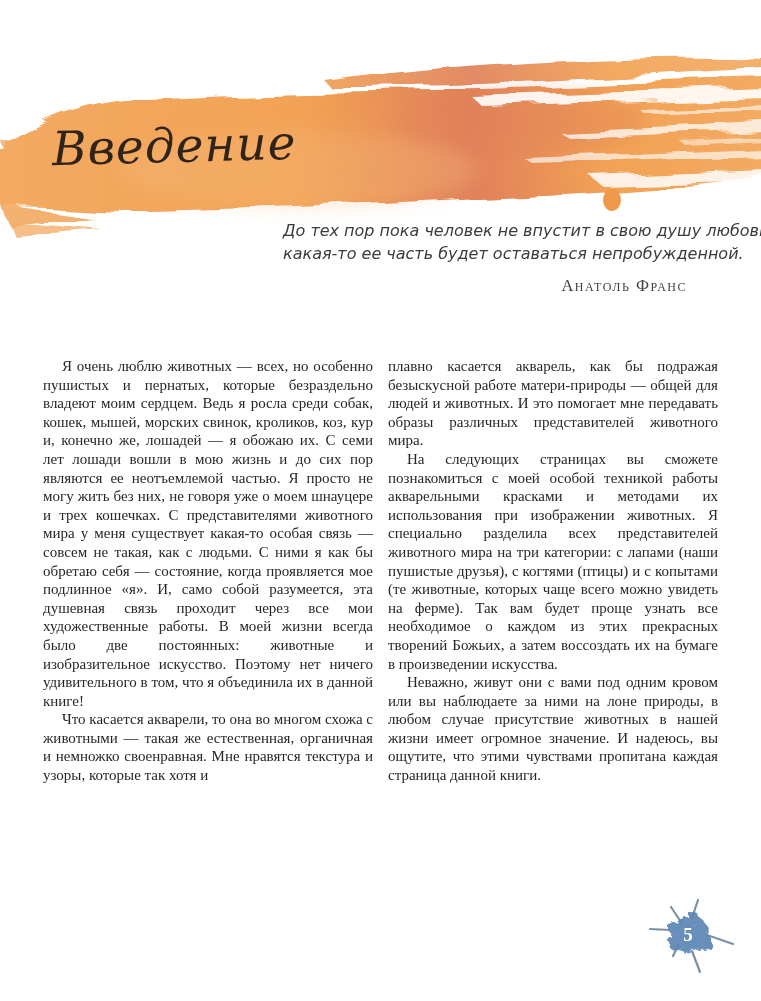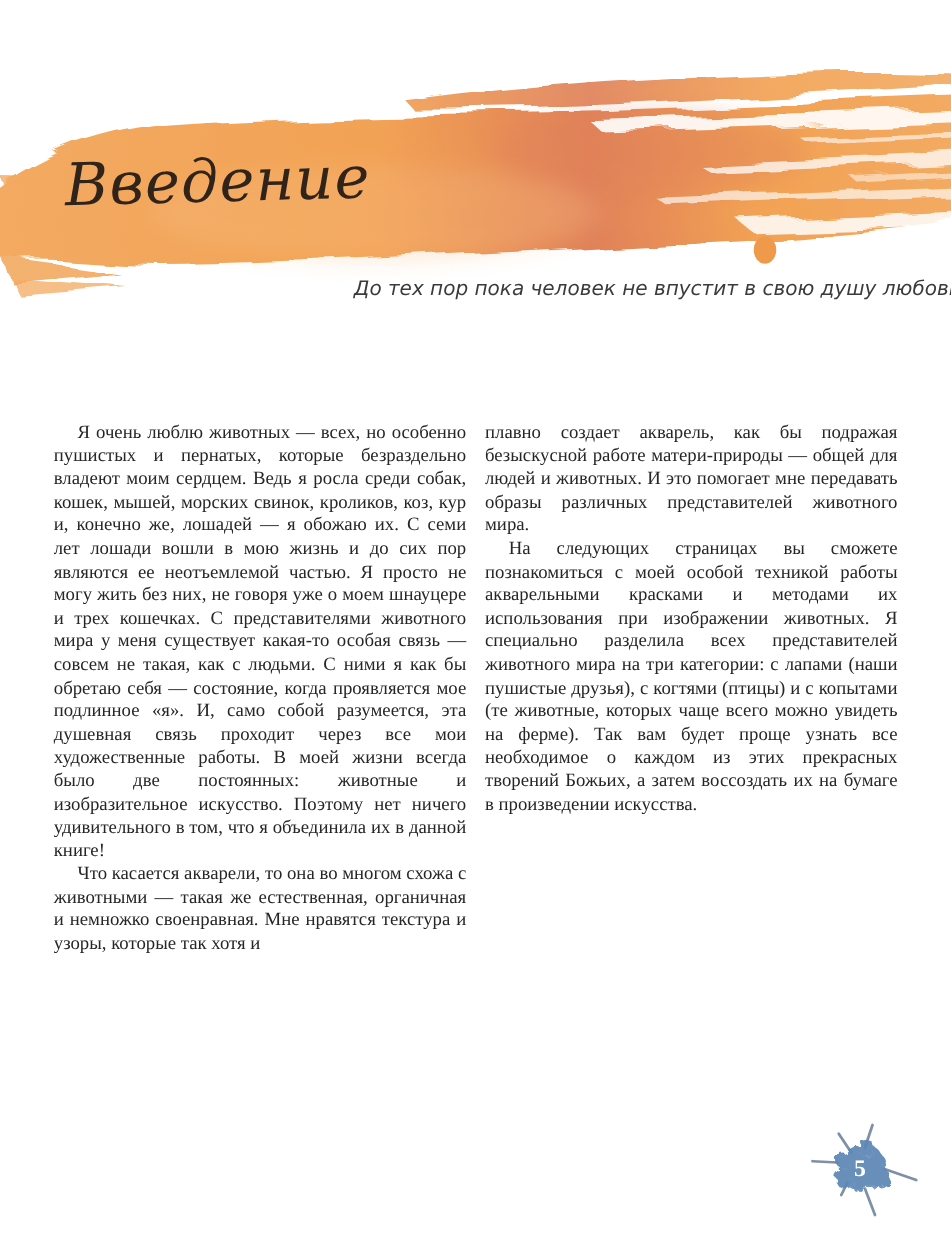--- a/index.html
+++ b/index.html
@@ -63,20 +63,21 @@
     display: flex;
     gap: 15px;
   }
   .col {
     width: 330px;
     text-align: justify;
     font-size: 15px;
     line-height: 18.6px;
     color: #262626;
     hyphens: auto;
+    margin-top: 20px;
     -webkit-hyphens: auto;
   }
   .col p { margin: 0; }
   .col p.indent { text-indent: 19px; }
   
   .splat-wrap {
     position: absolute;
     left: 640px; top: 888px;
     width: 100px; height: 95px;
   }
@@ -132,30 +133,33 @@
       </g>
 
       <ellipse cx="612" cy="200" rx="9" ry="11" fill="#ef9a4a"></ellipse>
     </svg>
 
     <div class="chapter-title">Введение</div>
   </div>
 
   <div class="epigraph">
     <div class="epigraph-line">До тех пор пока человек не впустит в свою душу любовь</div>
+    <div class="epigraph-line">какая-то ее часть будет оставаться непробужденной.</div>
+    <div class="epigraph-attribution">Анатоль Франс</div>
   </div>
 
   <div class="columns">
     <div class="col" lang="ru">
       <p class="indent">Я очень люблю животных — всех, но особенно пушистых и пернатых, которые безраздельно владеют моим сердцем. Ведь я росла среди собак, кошек, мышей, морских свинок, кроликов, коз, кур и, конечно же, лошадей — я обожаю их. С семи лет лошади вошли в мою жизнь и до сих пор являются ее неотъемлемой частью. Я просто не могу жить без них, не говоря уже о моем шнауцере и трех кошечках. С представителями животного мира у меня существует какая-то особая связь — совсем не такая, как с людьми. С ними я как бы обретаю себя — состояние, когда проявляется мое подлинное «я». И, само собой разумеется, эта душевная связь проходит через все мои художественные работы. В моей жизни всегда было две постоянных: животные и изобразительное искусство. Поэтому нет ничего удивительного в том, что я объединила их в данной книге!</p>
       <p class="indent">Что касается акварели, то она во многом схожа с животными — такая же естественная, органичная и немножко своенравная. Мне нравятся текстура и узоры, которые так хотя и</p>
     </div>
     <div class="col" lang="ru">
-      <p>плавно создает акварель, как бы подражая безыскусной работе матери-природы — общей для людей и животных. И это помогает мне передавать образы различных представителей животного мира.</p>
+      <p>плавно касается акварель, как бы подражая безыскусной работе матери-природы — общей для людей и животных. И это помогает мне передавать образы различных представителей животного мира.</p>
       <p class="indent">На следующих страницах вы сможете познакомиться с моей особой техникой работы акварельными красками и методами их использования при изображении животных. Я специально разделила всех представителей животного мира на три категории: с лапами (наши пушистые друзья), с когтями (птицы) и с копытами (те животные, которых чаще всего можно увидеть на ферме). Так вам будет проще узнать все необходимое о каждом из этих прекрасных творений Божьих, а затем воссоздать их на бумаге в произведении искусства.</p>
+      <p class="indent">Неважно, живут они с вами под одним кровом или вы наблюдаете за ними на лоне природы, в любом случае присутствие животных в нашей жизни имеет огромное значение. И надеюсь, вы ощутите, что этими чувствами пропитана каждая страница данной книги.</p>
     </div>
   </div>
 
   <div class="splat-wrap">
     <svg width="100" height="95" viewBox="0 0 100 95">
       <defs>
         <radialGradient id="splatGrad" cx="0.45" cy="0.4" r="0.75">
           <stop offset="0" stop-color="#5d87b5"></stop>
           <stop offset="0.7" stop-color="#5d87b5"></stop>
           <stop offset="1" stop-color="#9ab7d6"></stop>

